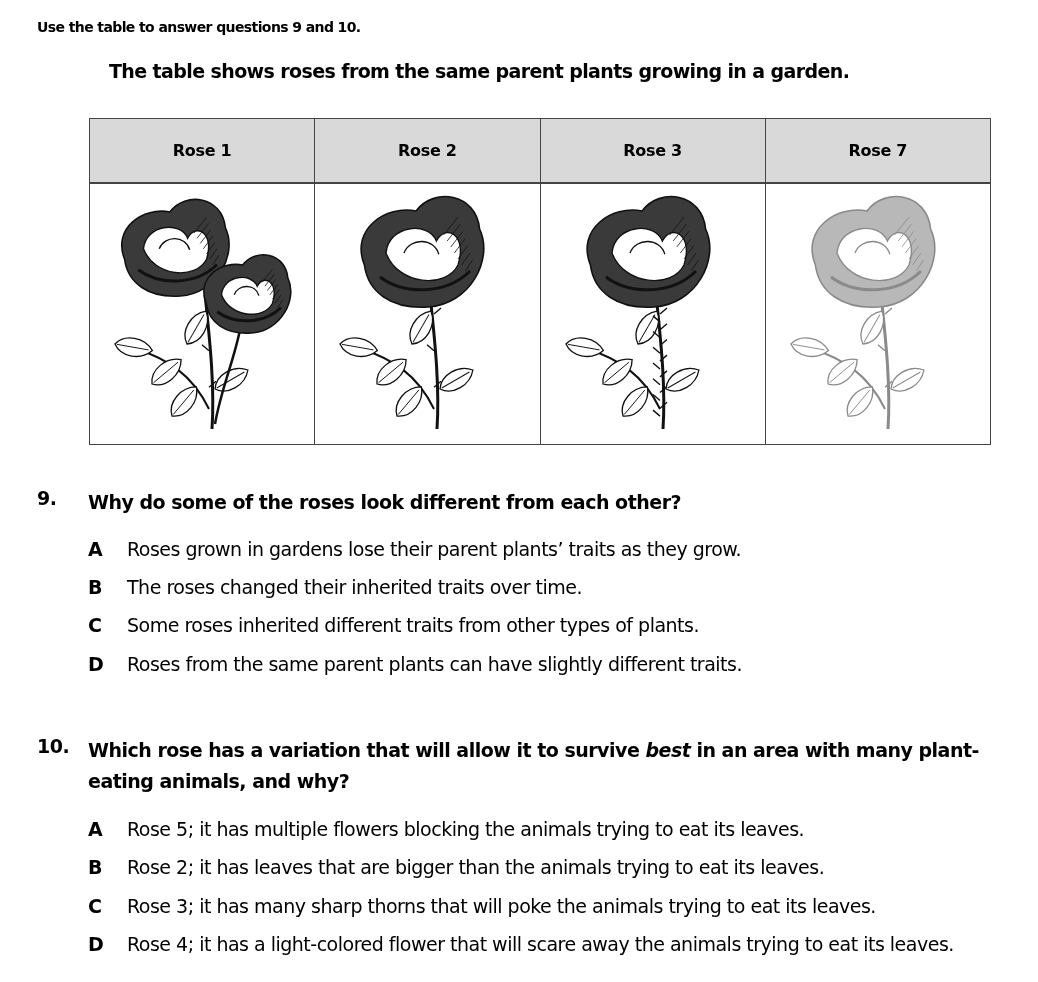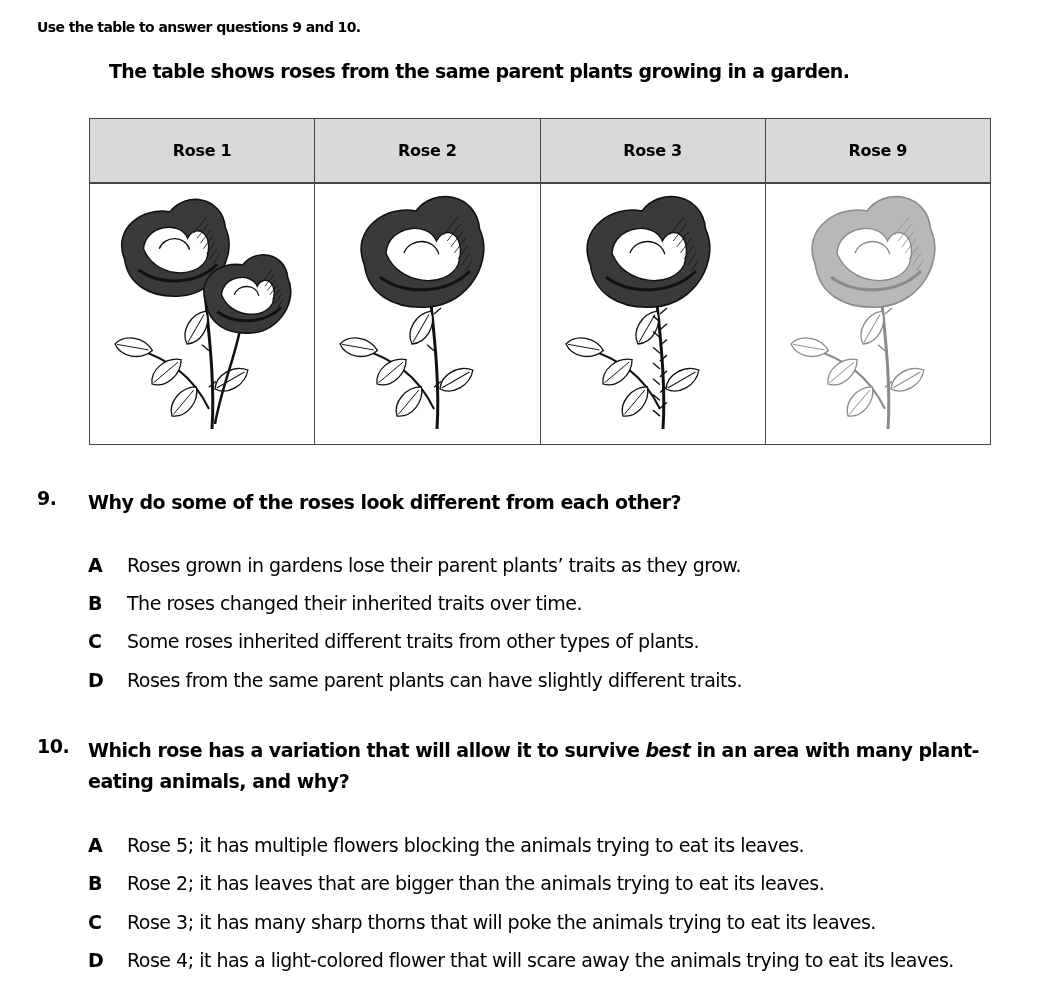--- a/index.html
+++ b/index.html
@@ -34,35 +34,35 @@
   .q {
     position: absolute; font-size: 19px; font-weight: bold; letter-spacing: -0.5px;
   }
   .qnum { position: absolute; left: 37px; }
   .qtext { position: absolute; left: 88px; width: 920px; line-height: 31px; }
   .opt {
     position: absolute; left: 88px; font-size: 19px; letter-spacing: -0.5px;
     display: flex; align-items: baseline; cursor: pointer;
   }
   .opt .letter { width: 39px; font-weight: bold; }
-  .opt .otext { white-space: nowrap; margin-top: 16px; }
+  .opt .otext { white-space: nowrap; }
 </style>
 </head>
 <body>
 
 <div class="intro">Use the table to answer questions 9 and 10.</div>
 <div class="caption">The table shows roses from the same parent plants growing in a garden.</div>
 
 <table class="rose-table">
   <thead>
     <tr>
       <th>Rose 1</th>
       <th>Rose 2</th>
       <th>Rose 3</th>
-      <th>Rose 9</th>
+      <th>Rose 7</th>
     </tr>
   </thead>
   <tbody>
     <tr>
       <td><span class="rose-slot"><svg width="210" height="260" viewBox="0 0 210 260">
               <g>
                 <path d="M108,110 C112,150 118,200 115,245" fill="none" stroke="#111" stroke-width="3"></path>
                 <path d="M40,165 C70,175 95,190 112,225" fill="none" stroke="#111" stroke-width="2"></path>
                 <g transform="translate(18,160) rotate(10)">
                   <path d="M0,0 C8,-12 28,-12 38,0 C28,12 8,12 0,0 Z" fill="#fff" stroke="#111" stroke-width="1.3"></path>

